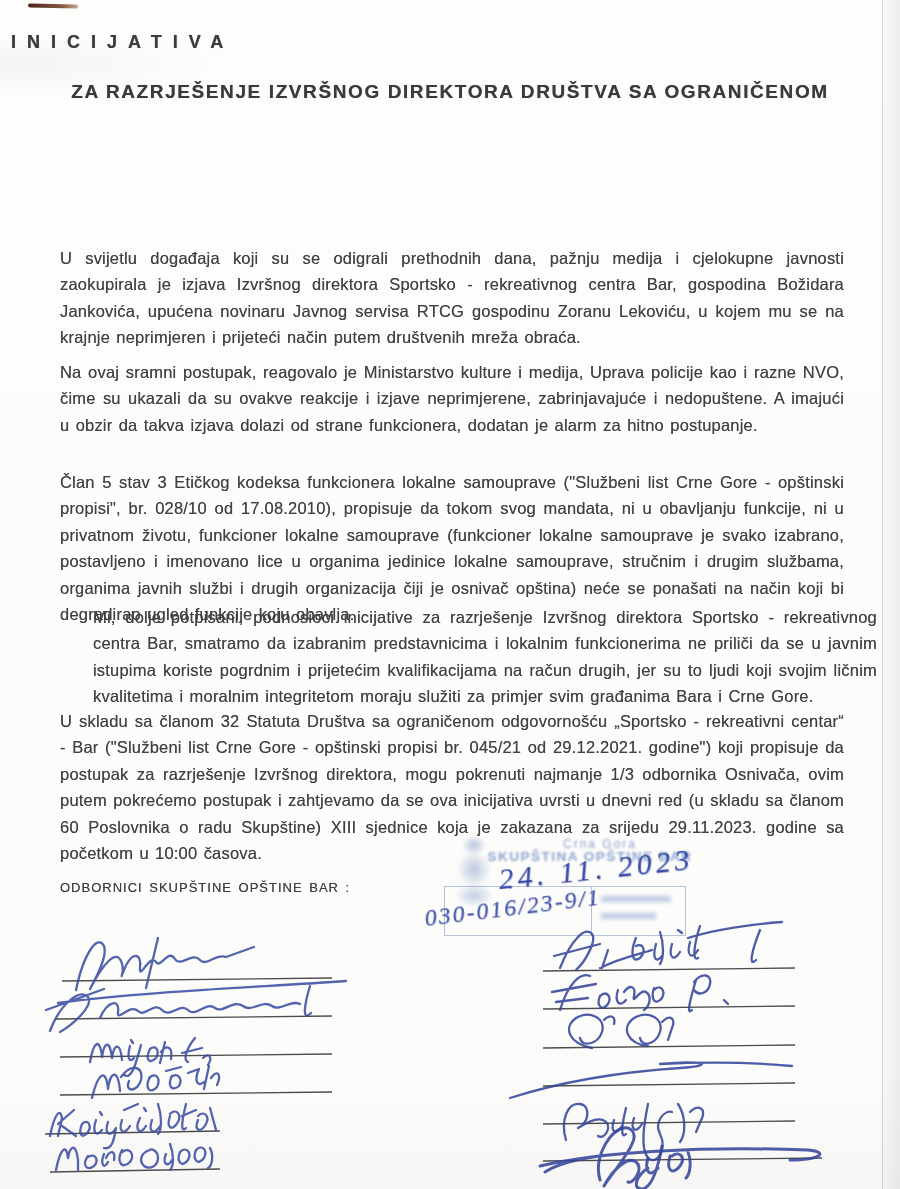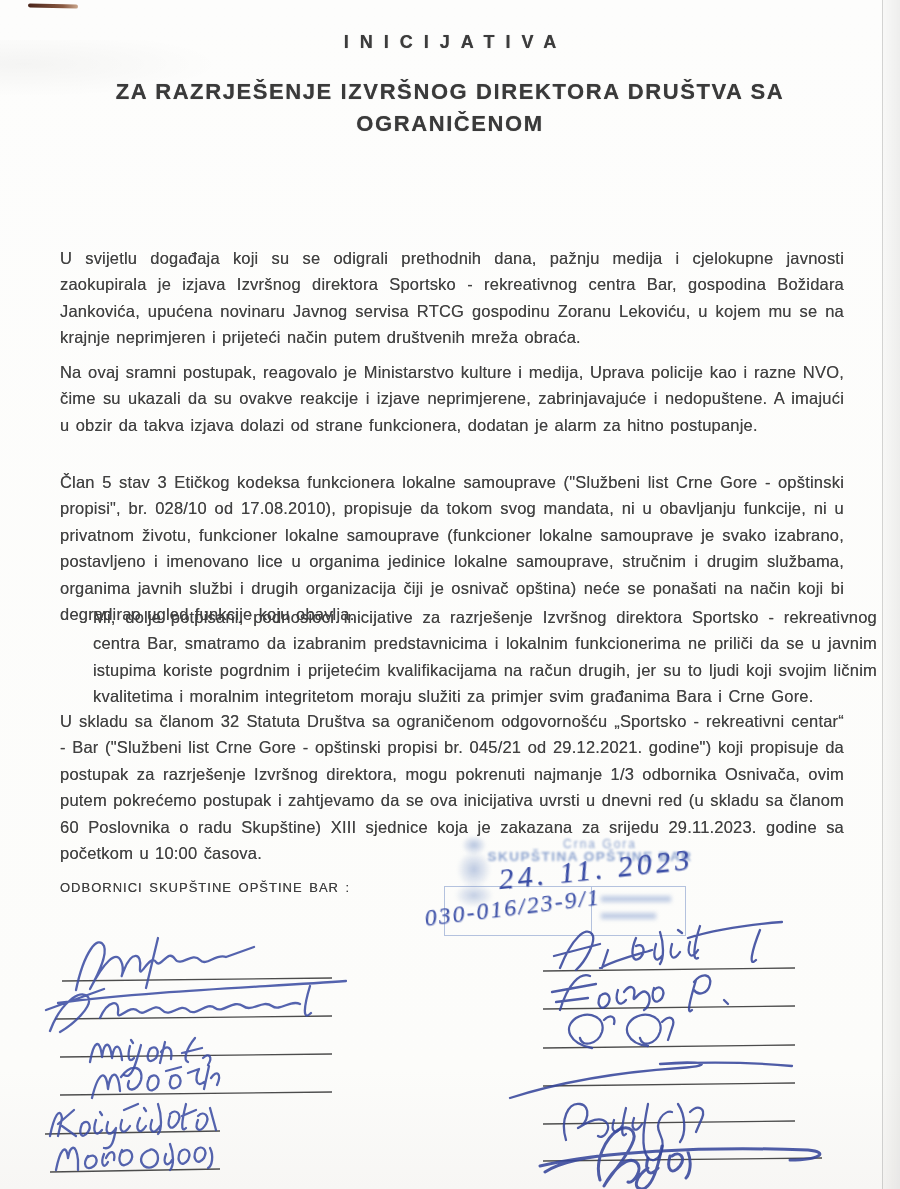--- a/index.html
+++ b/index.html
@@ -23,27 +23,27 @@
     background:linear-gradient(90deg,#4a241a,#8a5a42 70%, #c9a68c);
     transform:rotate(1.5deg);border-radius:2px;
   }
   .crease{
     position:absolute;left:0;top:40px;width:240px;height:60px;
     background:radial-gradient(ellipse at 10% 40%, rgba(0,0,0,0.035), transparent 65%);
   }
   
   .doc-title{
     position:absolute;top:32px;left:0;width:100%;
-    text-align:center;font-weight:bold;font-size:18px;color:#3c3c3c;
+    text-align:left;font-weight:bold;font-size:18px;color:#3c3c3c;
     letter-spacing:11px;text-indent:11px;
     text-shadow:0 0 0.7px rgba(60,60,60,0.75);
   }
   .doc-subtitle{
     position:absolute;top:76px;left:40px;width:820px;
-    text-align:center;font-weight:bold;font-size:22px;color:#3a3a3a;
+    text-align:center;font-weight:bold;font-size:19px;color:#3a3a3a;
     letter-spacing:1.6px;line-height:32px;
     text-shadow:0 0 0.7px rgba(55,55,55,0.7);
   }
   .para{
     position:absolute;left:60px;width:784px;
     font-size:16.5px;line-height:26.6px;color:#414141;
     text-align:justify;letter-spacing:0.2px;word-spacing:1.5px;
     text-shadow:0 0 0.6px rgba(65,65,65,0.7);
   }
   .p1{top:228px;} .p2{top:342px;} .p3{top:452px;} .p4{top:587px;margin-left:33px;} .p5{top:691px;}

